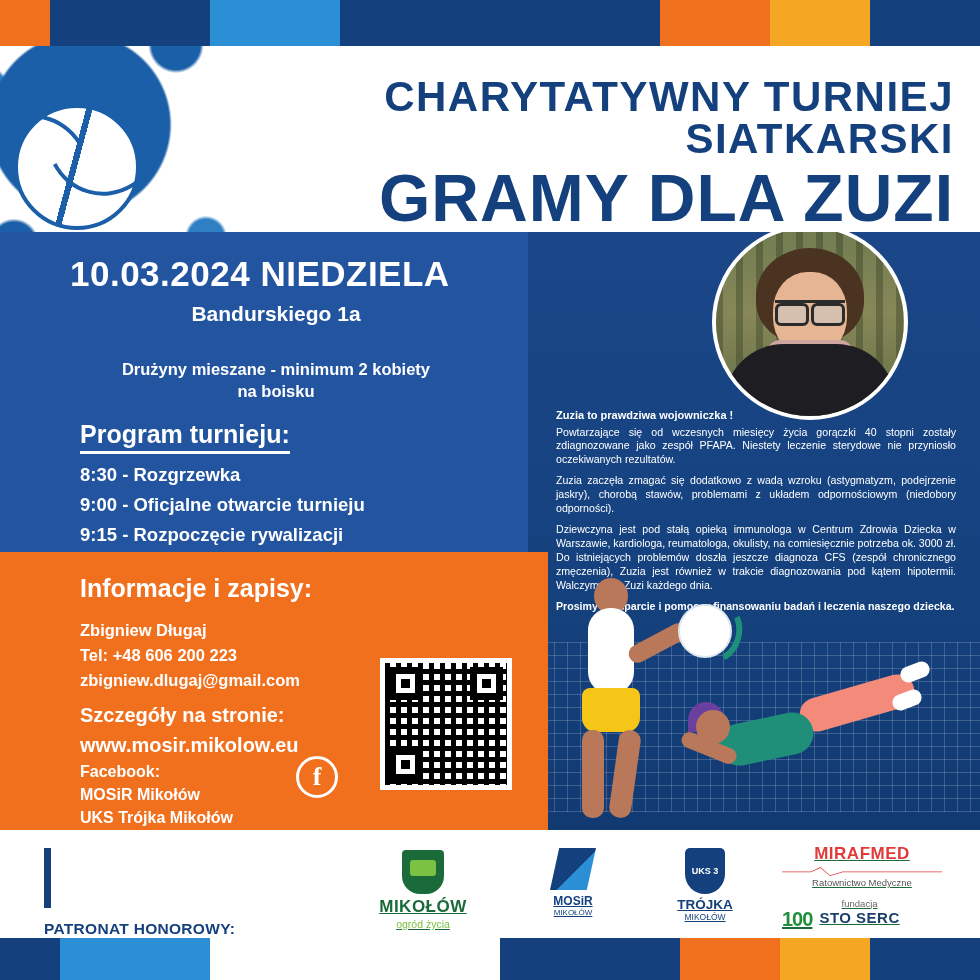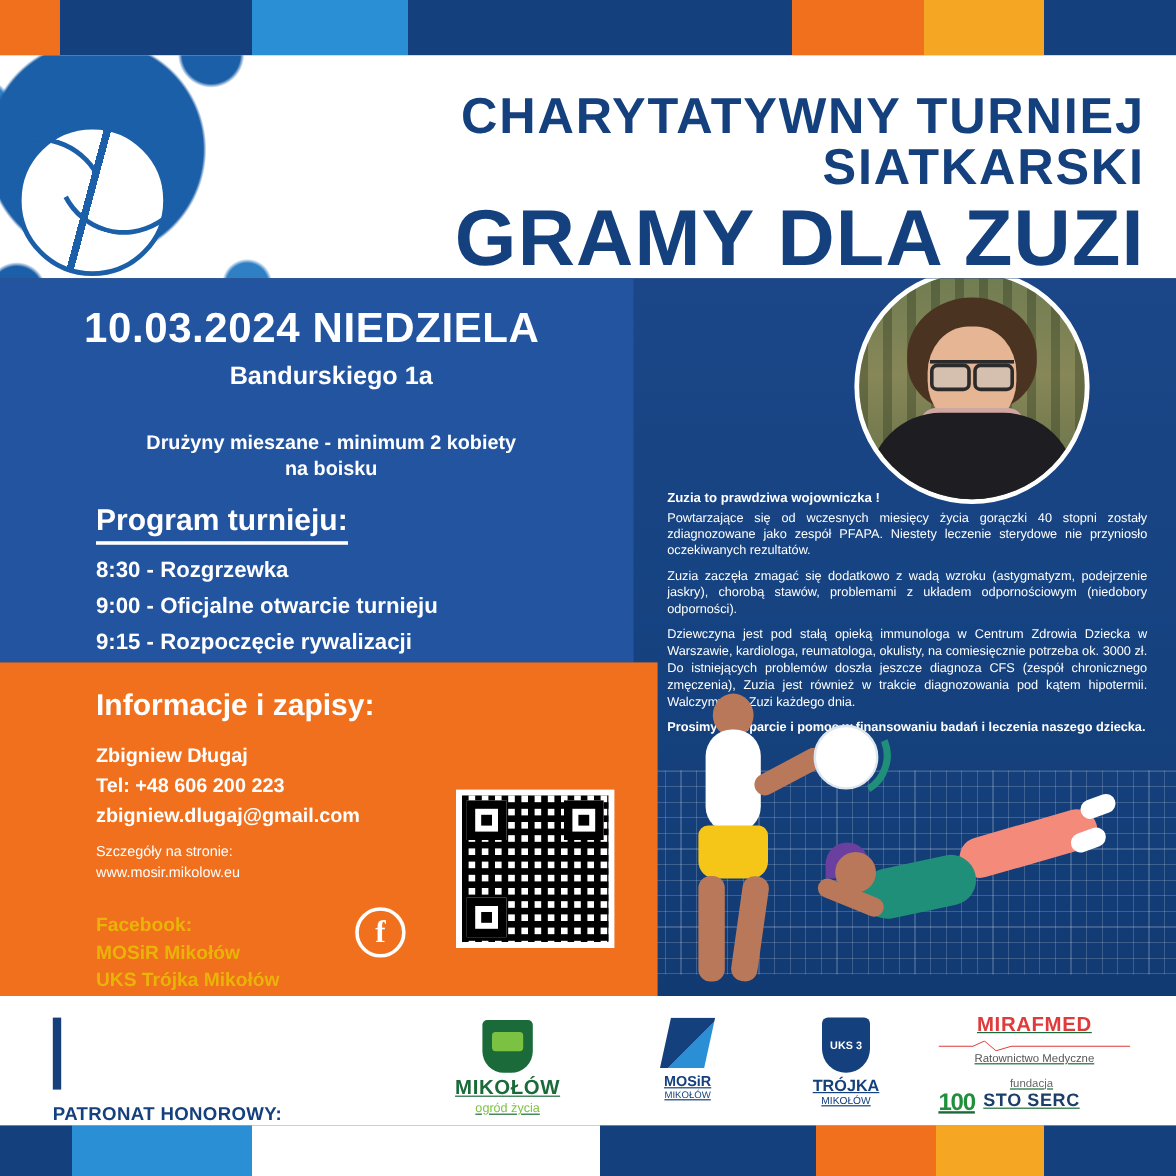--- a/index.html
+++ b/index.html
@@ -123,25 +123,25 @@
   .info-title {
     position: absolute; left: 80px; top: 342px;
     font-size: 25px; font-weight: bold; color: #ffffff;
   }
   .contact {
     position: absolute; left: 80px; top: 386px;
     font-size: 16.5px; font-weight: bold; color: #ffffff; line-height: 1.5;
   }
   .details {
     position: absolute; left: 80px; top: 468px;
-    font-size: 12px; font-weight: normal; color: #ffffff; line-height: 1.5;
+    font-size: 20px; font-weight: bold; color: #ffffff; line-height: 1.5;
   }
   .facebook-block {
     position: absolute; left: 80px; top: 528px;
-    font-size: 16px; font-weight: bold; color: #eab308; line-height: 1.45;
+    font-size: 16px; font-weight: bold; color: #ffffff; line-height: 1.45;
   }
   .fb-circle {
     position: absolute; left: 296px; top: 524px;
     width: 42px; height: 42px; border-radius: 50%;
     border: 3px solid #ffffff;
     color: #ffffff; font-size: 26px; font-weight: bold;
     display: flex; align-items: center; justify-content: center;
     font-family: "Liberation Serif", serif;
   }
   

